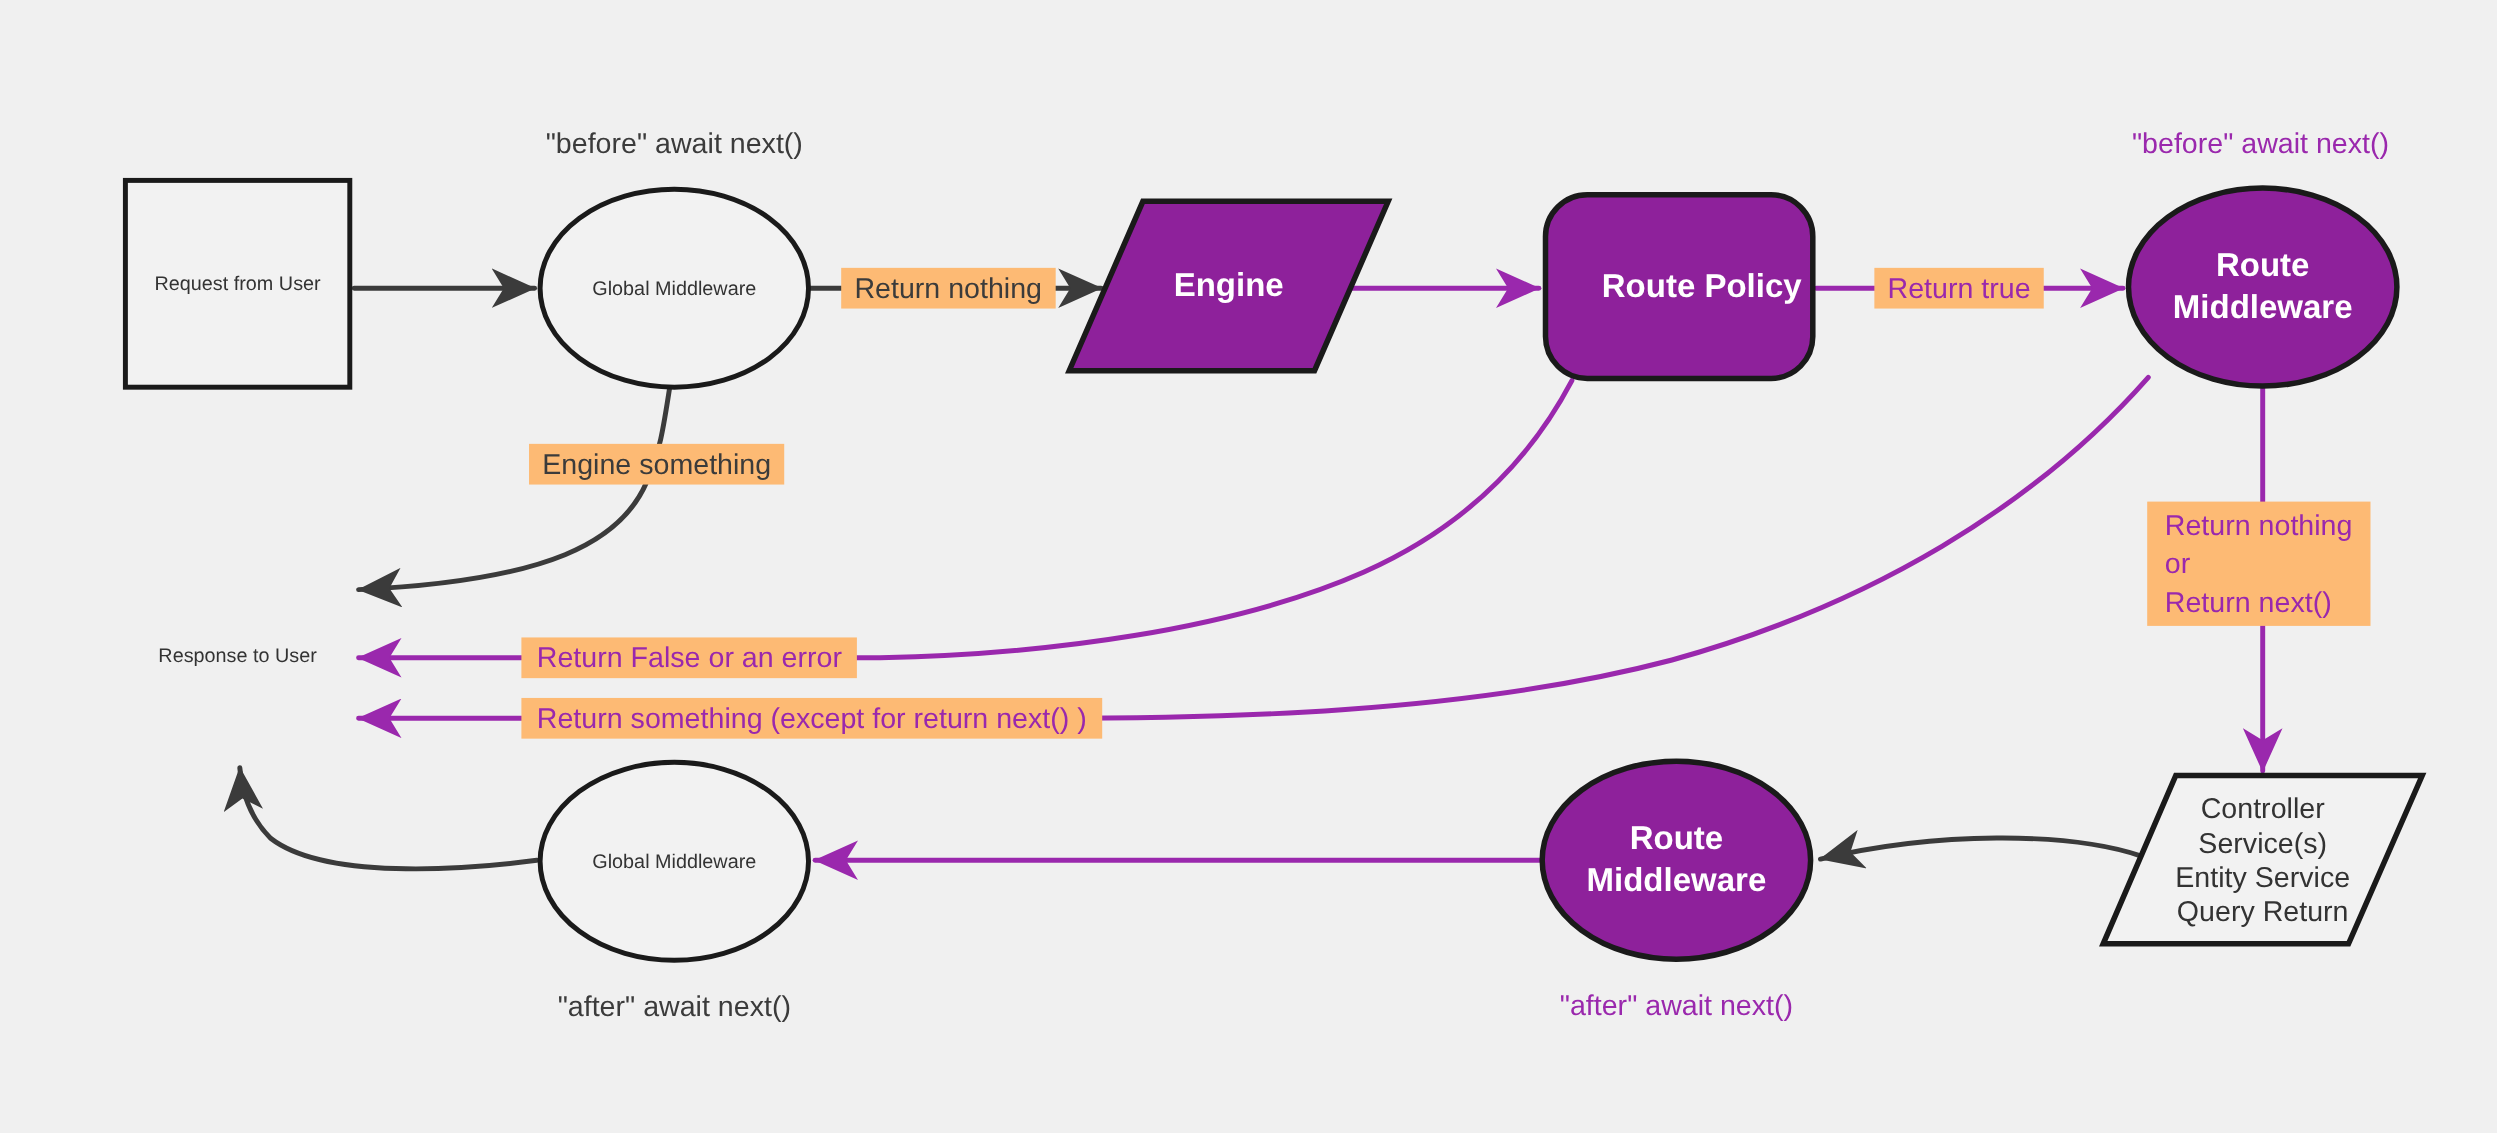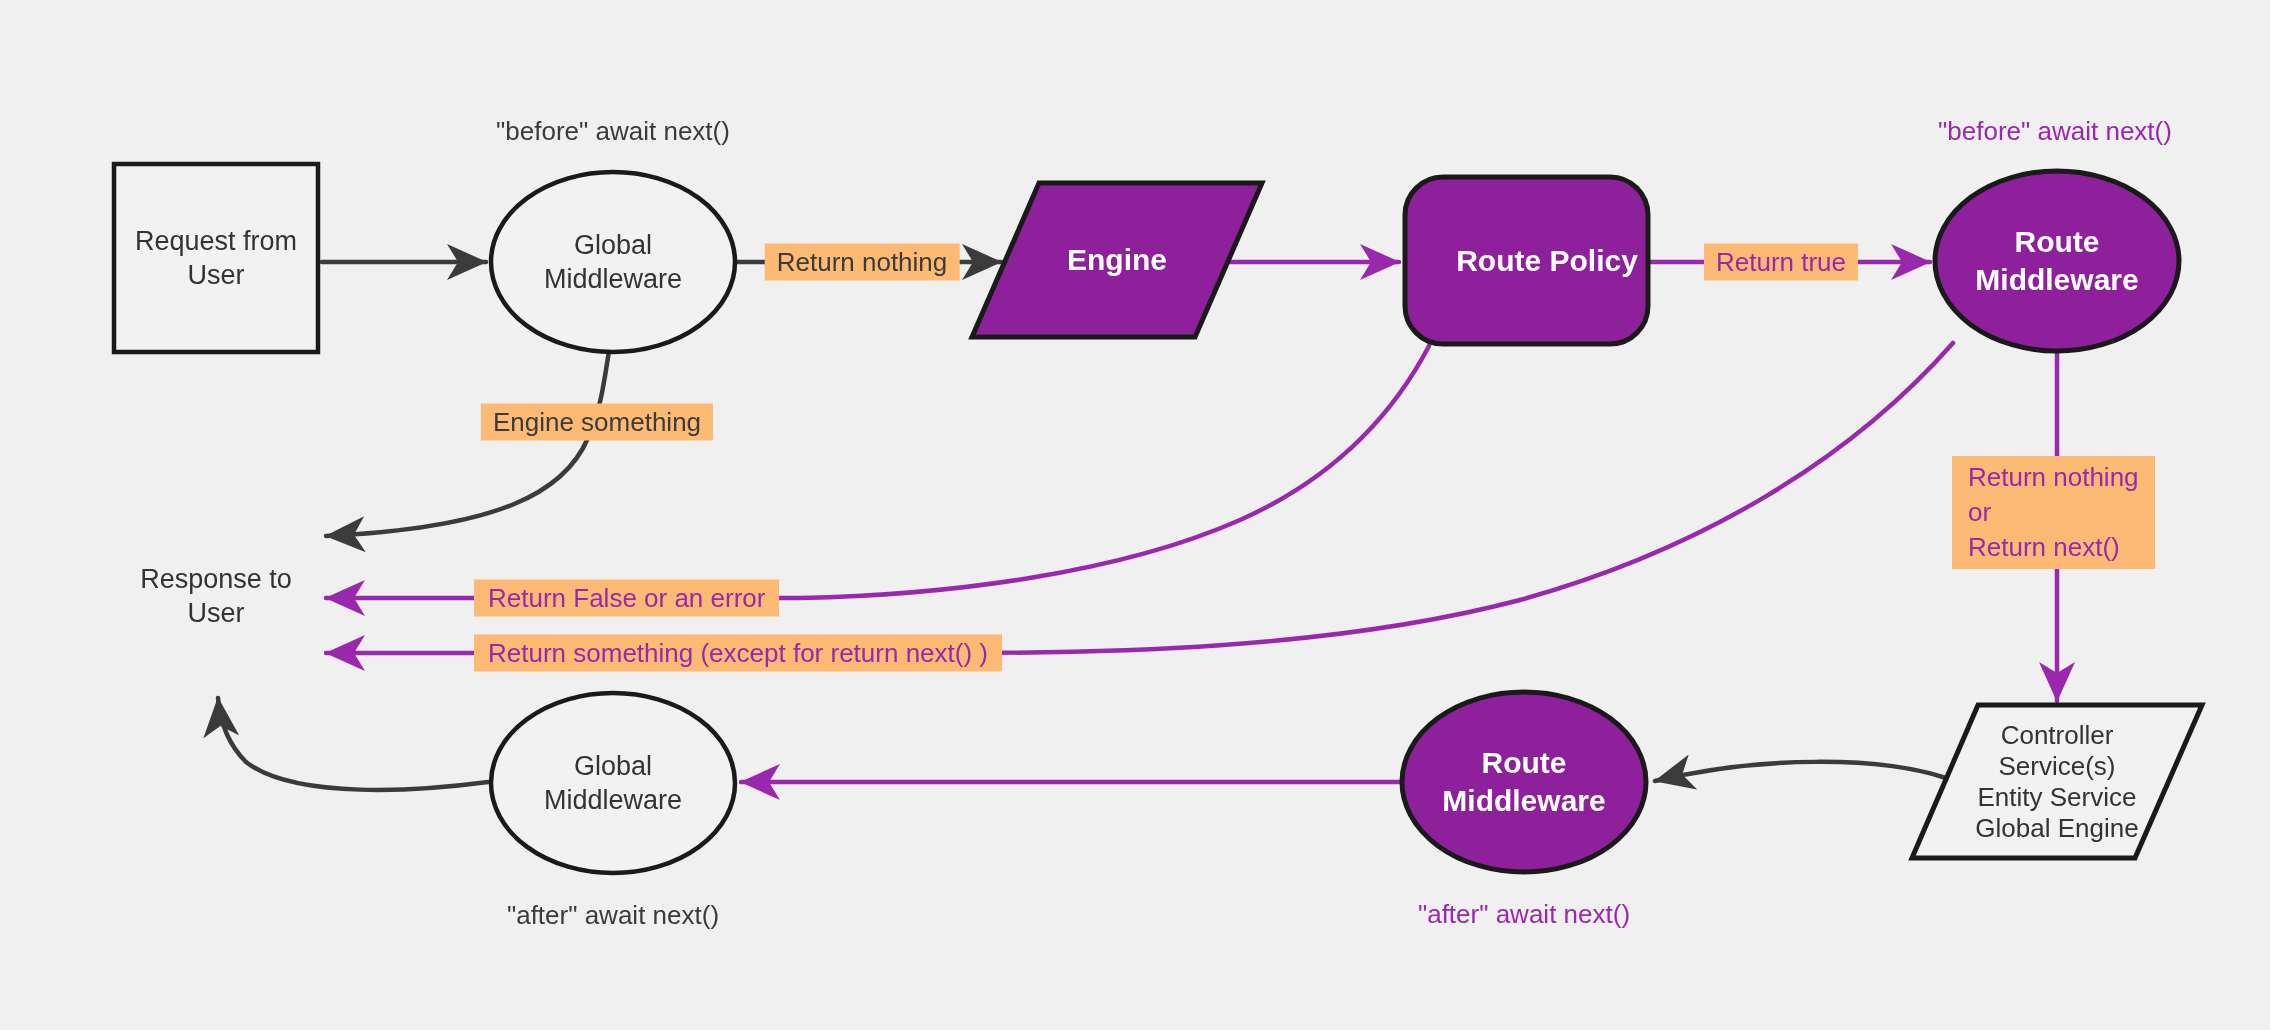--- a/index.html
+++ b/index.html
@@ -13,21 +13,21 @@
   }
   .canvas svg { position: absolute; left: 0; top: 0; }
 
   
   .node-label {
     position: absolute;
     transform: translate(-50%, -50%);
     text-align: center;
     white-space: pre-line;
     color: #333333;
-    font-size: 27px;
+    font-size: 18px;
     line-height: 34px;
     z-index: 3;
     pointer-events: none;
   }
   .node-label.bold-white {
     color: #ffffff;
     font-weight: 700;
     font-size: 30px;
     line-height: 38px;
     white-space: nowrap;
@@ -95,21 +95,21 @@
   </svg>
 
   <div class="node-label" style="left:216px; top:258px; width:190px;">Request from User</div>
   <div class="node-label" style="left:613px; top:262px; width:180px;">Global Middleware</div>
   <div class="node-label bold-white" style="left:1117px; top:260px;">Engine</div>
   <div class="node-label bold-white" style="left:1526px; top:261px;margin-left:21px;">Route Policy</div>
   <div class="node-label bold-white wrap" style="left:2057px; top:261px; width:200px;">Route Middleware</div>
   <div class="node-label small" style="left:2057px; top:782px; width:230px;">Controller
 Service(s)
 Entity Service
-Global Engine</div>
+Query Return</div>
   <div class="node-label bold-white wrap" style="left:1524px; top:782px; width:200px;">Route Middleware</div>
   <div class="node-label" style="left:613px; top:783px; width:180px;">Global Middleware</div>
   <div class="node-label" style="left:216px; top:596px; width:190px;">Response to User</div>
 
   <div class="edge-label dark-text" style="left:613px; top:131px;">"before" await next()</div>
   <div class="edge-label purple-text" style="left:2055px; top:131px;">"before" await next()</div>
   <div class="edge-label onload dark-text" style="left:862px; top:262px;">Return nothing</div>
   <div class="edge-label onload purple-text" style="left:1781px; top:262px;">Return true</div>
   <div class="edge-label onload dark-text" style="left:597px; top:422px;">Engine something</div>
   <div class="edge-label onload left-anchor purple-text" style="left:474px; top:598px; padding:3px 14px;">Return False or an error</div>

